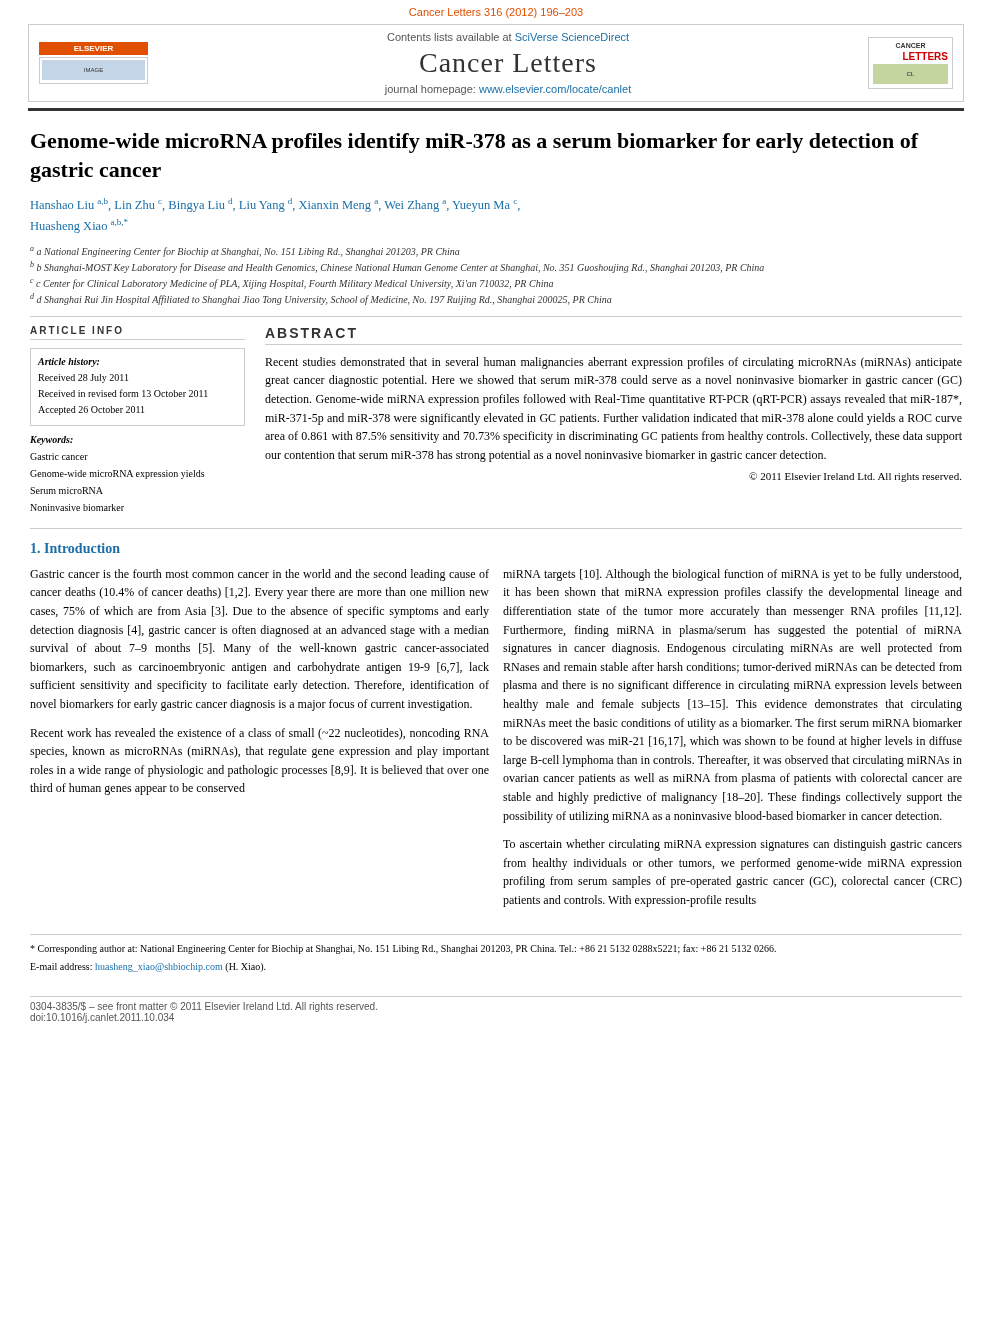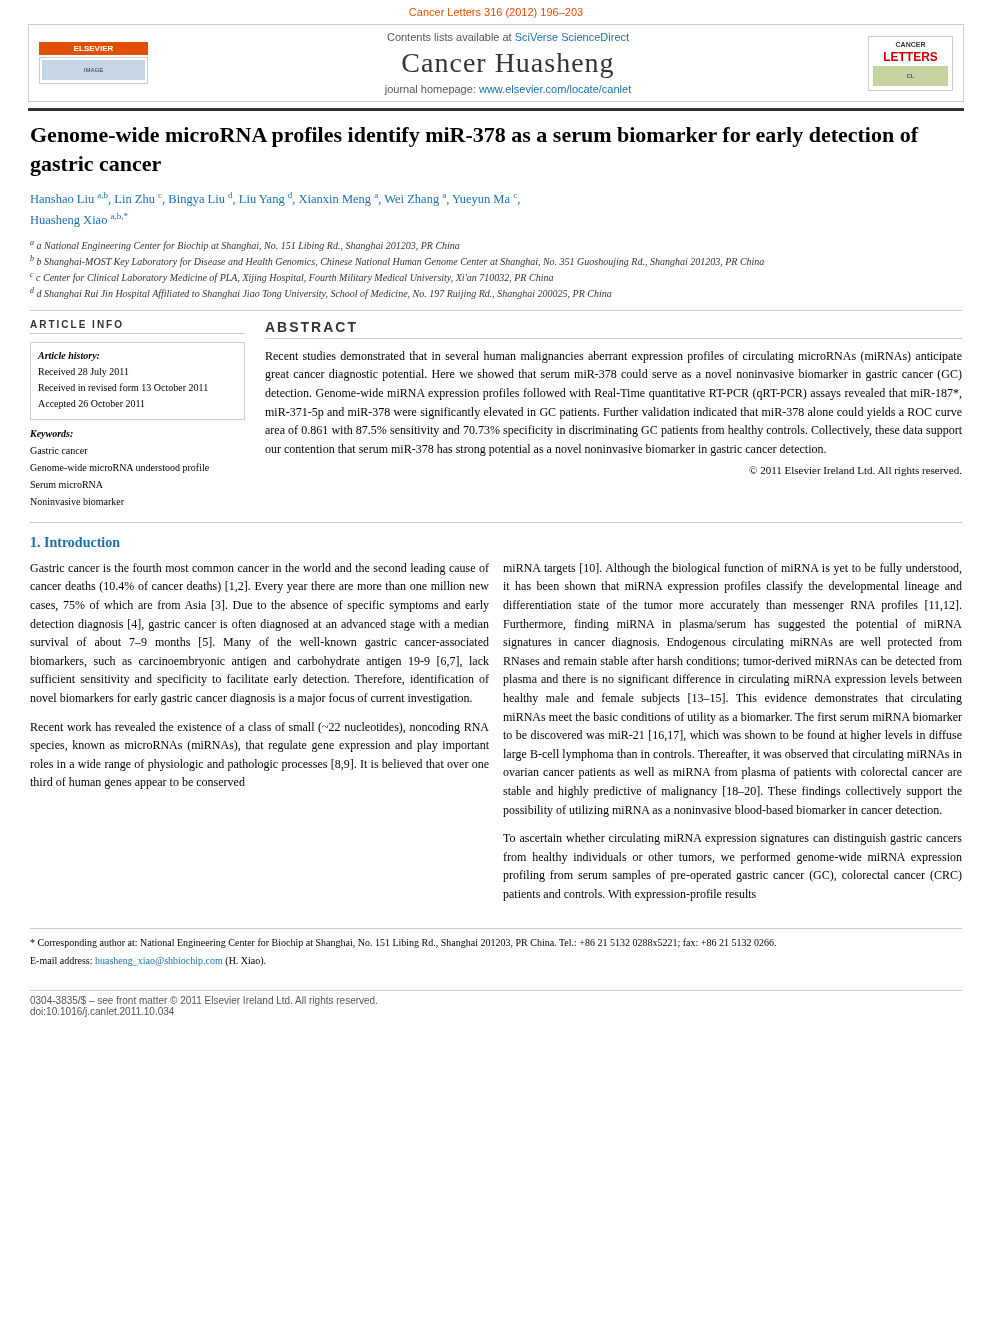--- a/index.html
+++ b/index.html
@@ -25,36 +25,36 @@
     <div style="background:#e05000; color:#fff; font-family:Arial,sans-serif; font-weight:bold; font-size:8px; padding:2px 4px; margin-bottom:2px;">ELSEVIER</div>
     <div style="border:1px solid #ccc; padding:2px; font-size:7px; color:#555; font-family:Arial,sans-serif;">
       <div style="background:#c5d5e8; height:20px; width:100%; margin-bottom:1px; display:flex; align-items:center; justify-content:center; font-size:6px; color:#333;">IMAGE</div>
     </div>
   </div>
 
   <div style="flex:1; text-align:center;">
     <div style="font-size:11px; color:#555; font-family:Arial,sans-serif; margin-bottom:4px;">
       <span>Contents lists available at </span><span style="color:#1a6fa8;">SciVerse ScienceDirect</span>
     </div>
-    <div style="font-size:28px; font-family:'Times New Roman',serif; color:#333; letter-spacing:1px;">Cancer Huasheng</div>
+    <div style="font-size:28px; font-family:'Times New Roman',serif; color:#333; letter-spacing:1px;">Cancer Letters</div>
     <div style="font-size:11px; color:#555; font-family:Arial,sans-serif; margin-top:4px;">
       <span>journal homepage: </span><span style="color:#1a6fa8;">www.elsevier.com/locate/canlet</span>
     </div>
   </div>
 
   <div style="width:85px; text-align:center; font-size:9px; font-family:Arial,sans-serif; color:#c00; font-weight:bold; border:1px solid #ccc; padding:4px;">
     <div style="font-size:7px; color:#333; margin-bottom:2px;">CANCER</div>
-    <div style="font-size:12px; color:#c00; font-weight:bold;">LETTERS</div>
+    <div style="font-size:10px; color:#c00; font-weight:bold;text-align:right;">LETTERS</div>
     <div style="background:#c5d5a0; height:20px; width:100%; margin-top:2px; font-size:6px; color:#555; display:flex; align-items:center; justify-content:center;">CL</div>
   </div>
 </div>
 
 <div style="border-top:3px solid #333; margin:6px 28px 0 28px;"></div>
 
-<div style="padding:10px 30px;">
+<div style="padding:16px 30px;">
 
   <div style="font-size:22px; font-family:'Times New Roman',serif; font-weight:bold; color:#000; margin-bottom:10px; line-height:1.3;">Genome-wide microRNA profiles identify miR-378 as a serum biomarker for early detection of gastric cancer</div>
 
   <div style="font-size:12.5px; color:#1a6fa8; margin-bottom:6px; line-height:1.6;">
     Hanshao Liu <sup style="font-size:9px;">a,b</sup>, Lin Zhu <sup style="font-size:9px;">c</sup>, Bingya Liu <sup style="font-size:9px;">d</sup>, Liu Yang <sup style="font-size:9px;">d</sup>, Xianxin Meng <sup style="font-size:9px;">a</sup>, Wei Zhang <sup style="font-size:9px;">a</sup>, Yueyun Ma <sup style="font-size:9px;">c</sup>,<br>
     Huasheng Xiao <sup style="font-size:9px;">a,b,*</sup>
   </div>
 
   <div style="font-size:10px; color:#333; margin-bottom:8px; line-height:1.4; font-style:italic;">
     <div><sup style="font-size:8px;">a</sup> <span>a National Engineering Center for Biochip at Shanghai, No. 151 Libing Rd., Shanghai 201203, PR China</span></div>
@@ -73,21 +73,21 @@
       <div style="border:1px solid #ccc; padding:7px; margin-bottom:8px;">
         <div style="font-size:10px; font-style:italic; font-weight:bold; margin-bottom:3px;">Article history:</div>
         <div style="font-size:10px; line-height:1.6;">Received 28 July 2011</div>
         <div style="font-size:10px; line-height:1.6;">Received in revised form 13 October 2011</div>
         <div style="font-size:10px; line-height:1.6;">Accepted 26 October 2011</div>
       </div>
 
       <div>
         <div style="font-size:10px; font-style:italic; font-weight:bold; margin-bottom:3px;">Keywords:</div>
         <div style="font-size:10px; line-height:1.7;">Gastric cancer</div>
-        <div style="font-size:10px; line-height:1.7;">Genome-wide microRNA understood profile</div>
+        <div style="font-size:10px; line-height:1.7;">Genome-wide microRNA expression yields</div>
         <div style="font-size:10px; line-height:1.7;">Serum microRNA</div>
         <div style="font-size:10px; line-height:1.7;">Noninvasive biomarker</div>
       </div>
     </div>
 
     <div style="flex:1;">
       <div style="font-family:Arial,sans-serif; font-size:14px; letter-spacing:2px; color:#333; font-weight:bold; text-transform:uppercase; border-bottom:1px solid #ccc; padding-bottom:3px; margin-bottom:8px;">ABSTRACT</div>
       <div style="font-size:12px; line-height:1.55; color:#000; text-align:justify;">Recent studies demonstrated that in several human malignancies aberrant expression profiles of circulating microRNAs (miRNAs) anticipate great cancer diagnostic potential. Here we showed that serum miR-378 could serve as a novel noninvasive biomarker in gastric cancer (GC) detection. Genome-wide miRNA expression profiles followed with Real-Time quantitative RT-PCR (qRT-PCR) assays revealed that miR-187*, miR-371-5p and miR-378 were significantly elevated in GC patients. Further validation indicated that miR-378 alone could yields a ROC curve area of 0.861 with 87.5% sensitivity and 70.73% specificity in discriminating GC patients from healthy controls. Collectively, these data support our contention that serum miR-378 has strong potential as a novel noninvasive biomarker in gastric cancer detection.</div>
       <div style="font-size:11px; color:#000; margin-top:6px; text-align:right;">© 2011 Elsevier Ireland Ltd. All rights reserved.</div>
     </div>

